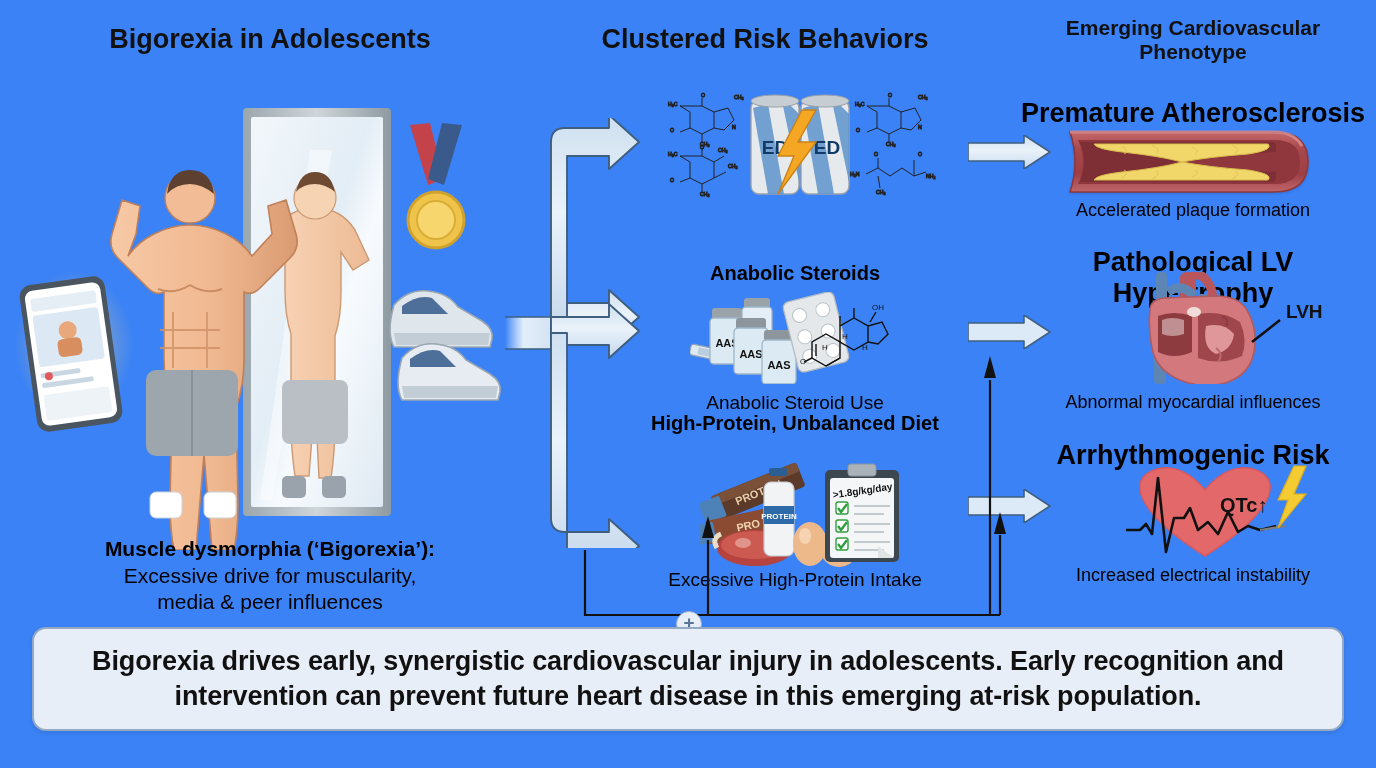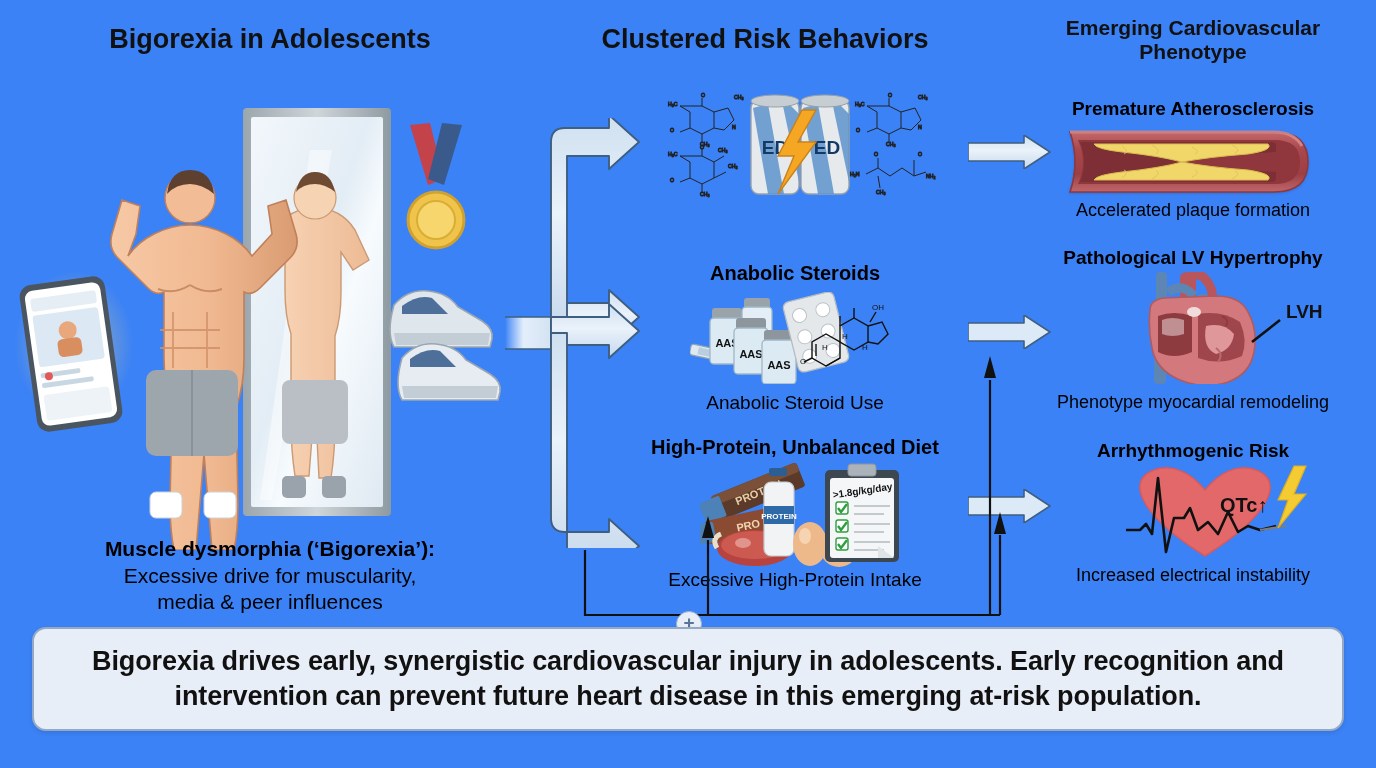--- a/index.html
+++ b/index.html
@@ -19,21 +19,21 @@
   #title-mid   { left: 535px; top: 24px;  width: 460px; font-size: 27px; }
   #title-right { left: 1010px;top: 16px;  width: 366px; font-size: 21px; }
 
   .mid-label {
     position:absolute; text-align:center; width:460px; left:565px;
   }
   .mid-label .t1 { font-size:20px; font-weight:bold; }
   .mid-label .t2 { font-size:19px; }
 
   .right-label { position:absolute; text-align:center; width:366px; left:1010px; }
-  .right-label .t1 { font-size:19px; font-weight:bold; }
+  .right-label .t1 { font-size:27px; font-weight:bold; }
   .right-label .t2 { font-size:18px; }
 
   
   #left-caption {
     position:absolute; left:30px; top:536px; width:480px; text-align:center;
     line-height:1.27;
   }
   #left-caption .l1 { font-size:21px; font-weight:bold; }
   #left-caption .l2, #left-caption .l3 { font-size:21px; }
 
@@ -320,21 +320,21 @@
       <path d="M150,34 L150,24 M164,26 L164,16 M180,30 L186,20"></path>
       <path d="M122,66 L114,70"></path>
       <path d="M136,74 L150,66"></path>
     </g>
   </svg>
 
   <div class="mid-label" style="top:392px;">
     <div class="t2">Anabolic Steroid Use</div>
   </div>
 
-  <div class="mid-label" style="top:436px;text-align:center;">
+  <div class="mid-label" style="top:412px;text-align:center;">
     <div class="t1">High-Protein, Unbalanced Diet</div>
   </div>
 
   <svg class="fig" style="left:700px; top:456px;" width="250" height="112" viewBox="0 0 250 112">
     <g transform="rotate(-22 60 40)">
       <rect x="14" y="22" width="92" height="26" rx="3" fill="#5c3a2a"></rect>
       <rect x="14" y="22" width="92" height="10" rx="3" fill="#7a5039"></rect>
       <rect x="0" y="24" width="22" height="22" rx="2" fill="#4d82b8"></rect>
       <text x="60" y="40" text-anchor="middle" font-size="11" font-weight="bold" fill="#e8cfa8" font-family="Liberation Sans">PROTEIN</text>
     </g>
@@ -466,21 +466,21 @@
     <path d="M70,42 q24,-4 42,8 q8,18 2,34 q-22,10 -44,2 z" fill="#9e464b"></path>
     <path d="M78,54 q18,-4 28,8 q-2,16 -18,20 q-14,-6 -10,-28 z" fill="#e0979a"></path>
     <ellipse cx="66" cy="40" rx="7" ry="5" fill="#f0dcda"></ellipse>
     <path d="M94,44 q8,4 4,10" stroke="#8e3b40" stroke-width="2" fill="none"></path>
     <path d="M88,76 q8,6 2,14" stroke="#b86b6e" stroke-width="2" fill="none"></path>
     <path d="M124,70 L152,48" stroke="#111" stroke-width="2.6"></path>
     <text x="158" y="46" font-size="19" font-weight="bold" fill="#111" font-family="Liberation Sans">LVH</text>
   </svg>
 
   <div class="right-label" style="top:392px;">
-    <div class="t2">Phenotype myocardial remodeling</div>
+    <div class="t2">Abnormal myocardial influences</div>
   </div>
 
   <div class="right-label" style="top:440px;">
     <div class="t1">Arrhythmogenic Risk</div>
   </div>
 
   <svg class="fig" style="left:1080px; top:460px;" width="250" height="104" viewBox="0 0 250 104">
     <path d="M125,96 C 58,54 46,20 74,10 C 94,3 112,14 125,30 C 138,14 156,3 176,10 C 204,20 192,54 125,96 Z" fill="#e3686a" stroke="#d9595c" stroke-width="1.5"></path>
     <path d="M46,70 L60,70 L66,64 L72,74 L78,18 L86,92 L94,58 L104,58 L110,48 L118,70 L128,62 L138,74 L148,52 L158,72 L168,66 L180,70 L196,66" fill="none" stroke="#111" stroke-width="2.6" stroke-linejoin="round"></path>
     <path d="M180,70 L206,66" fill="none" stroke="#7d7d7d" stroke-width="2.2"></path>

